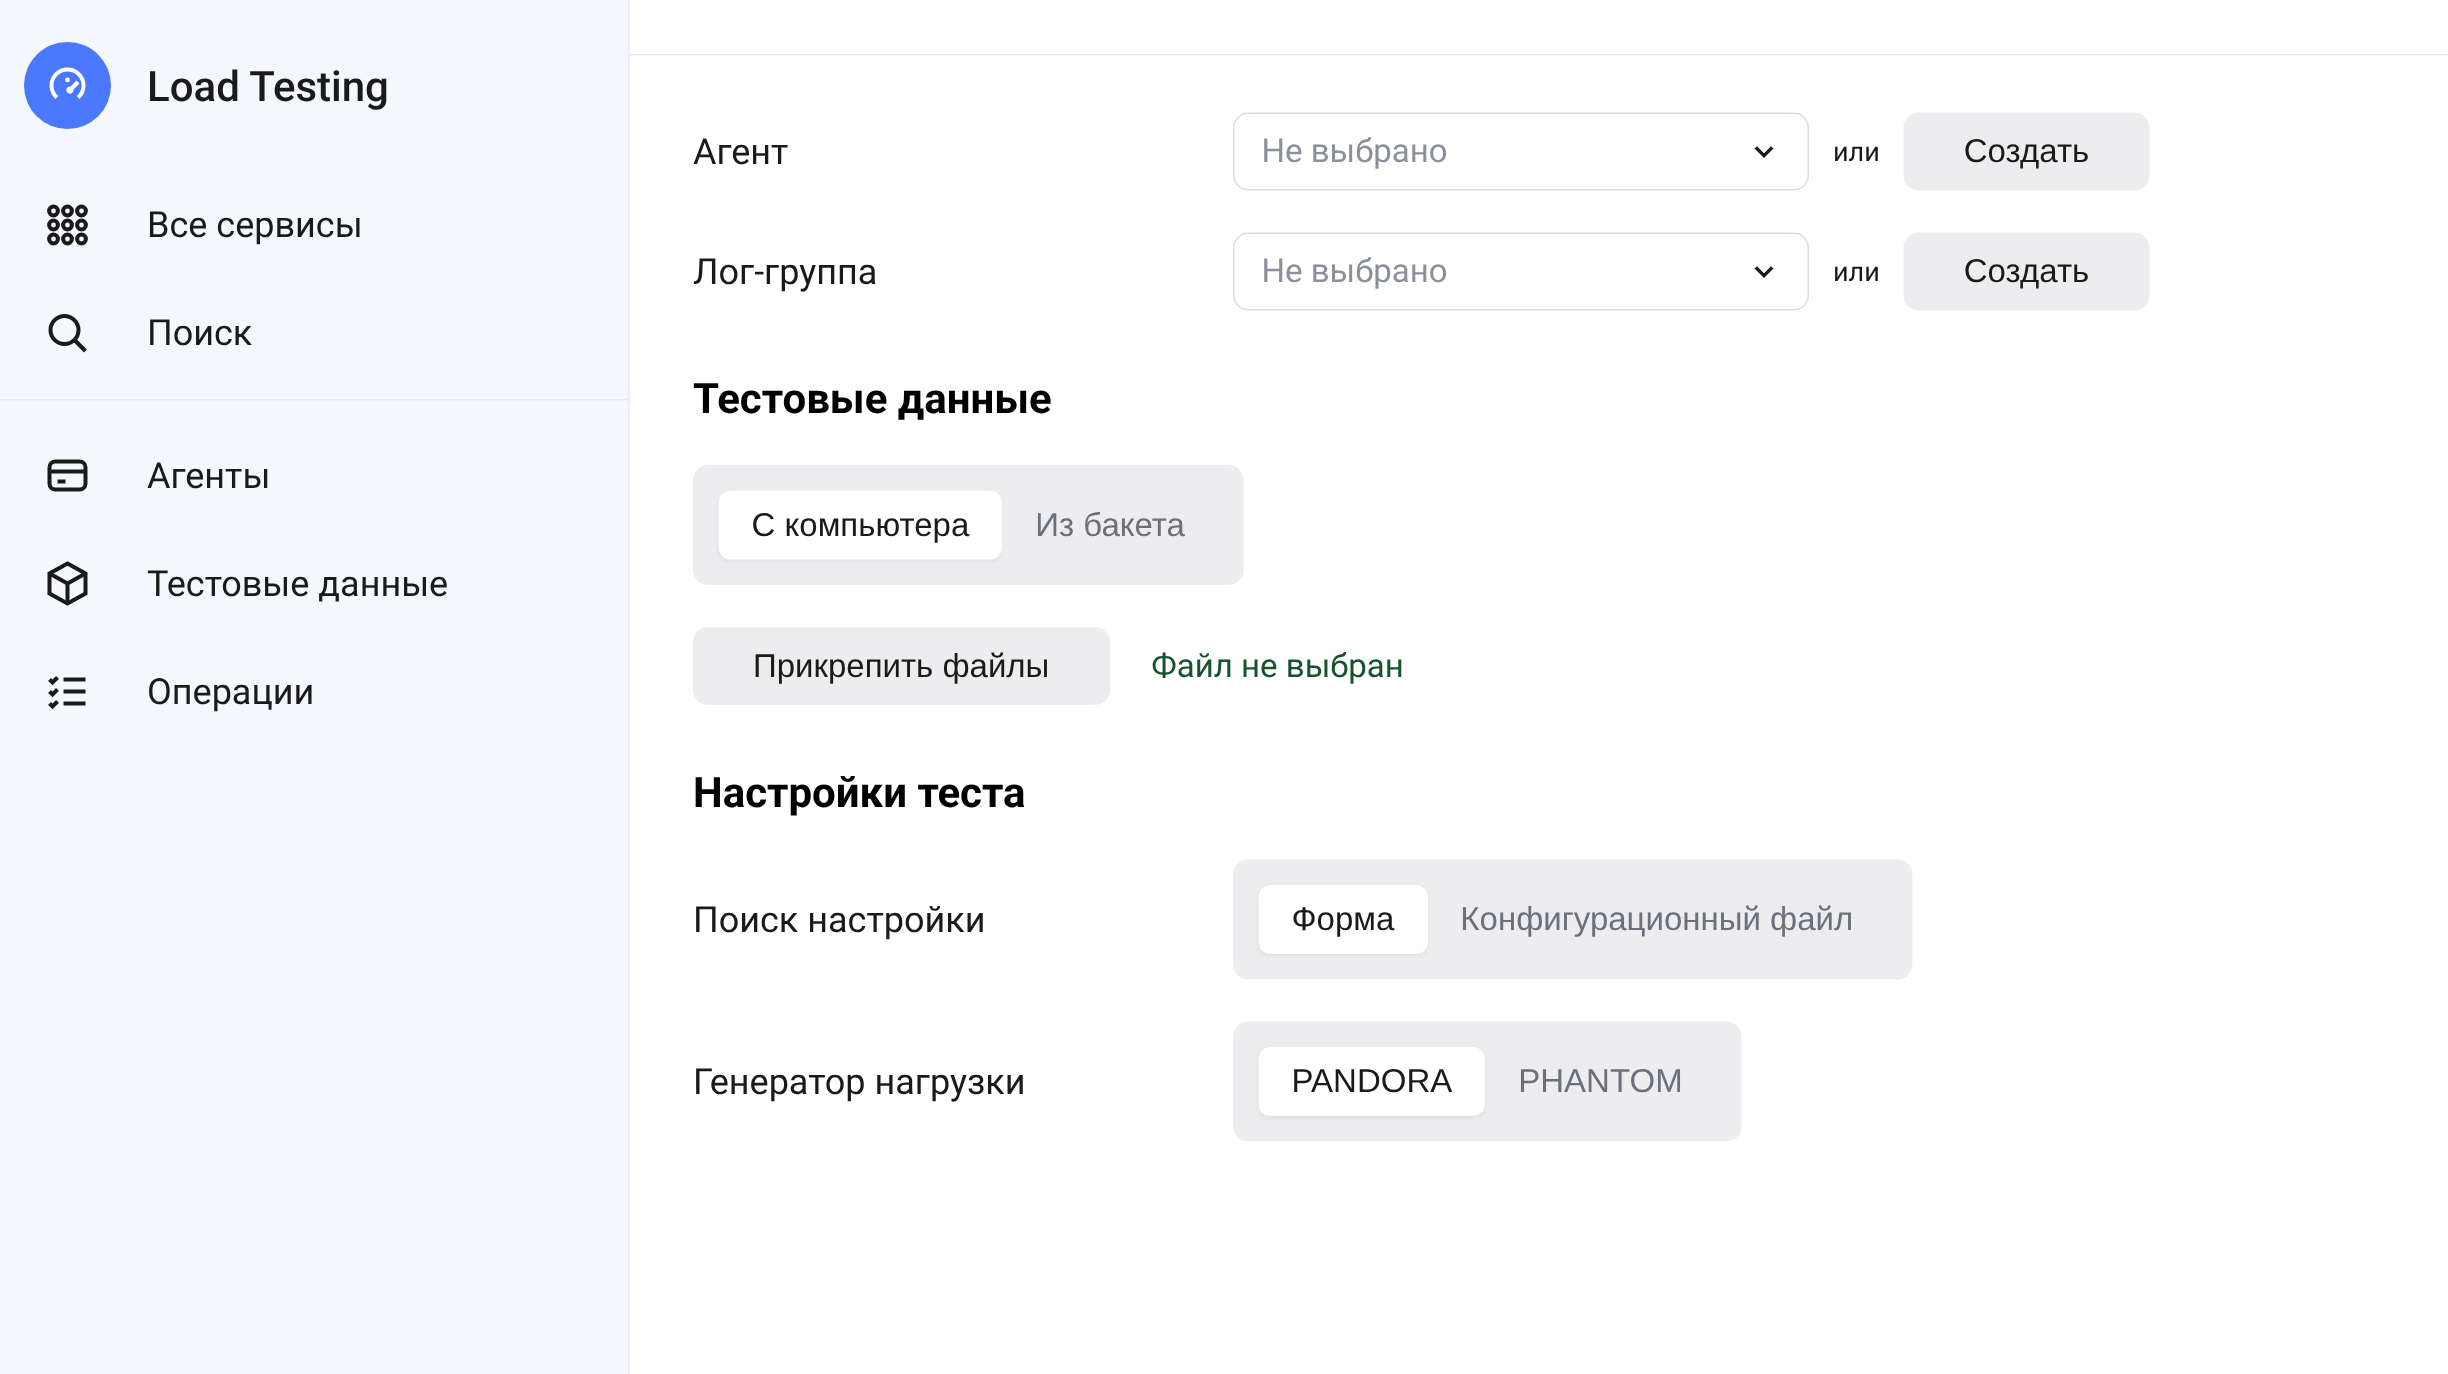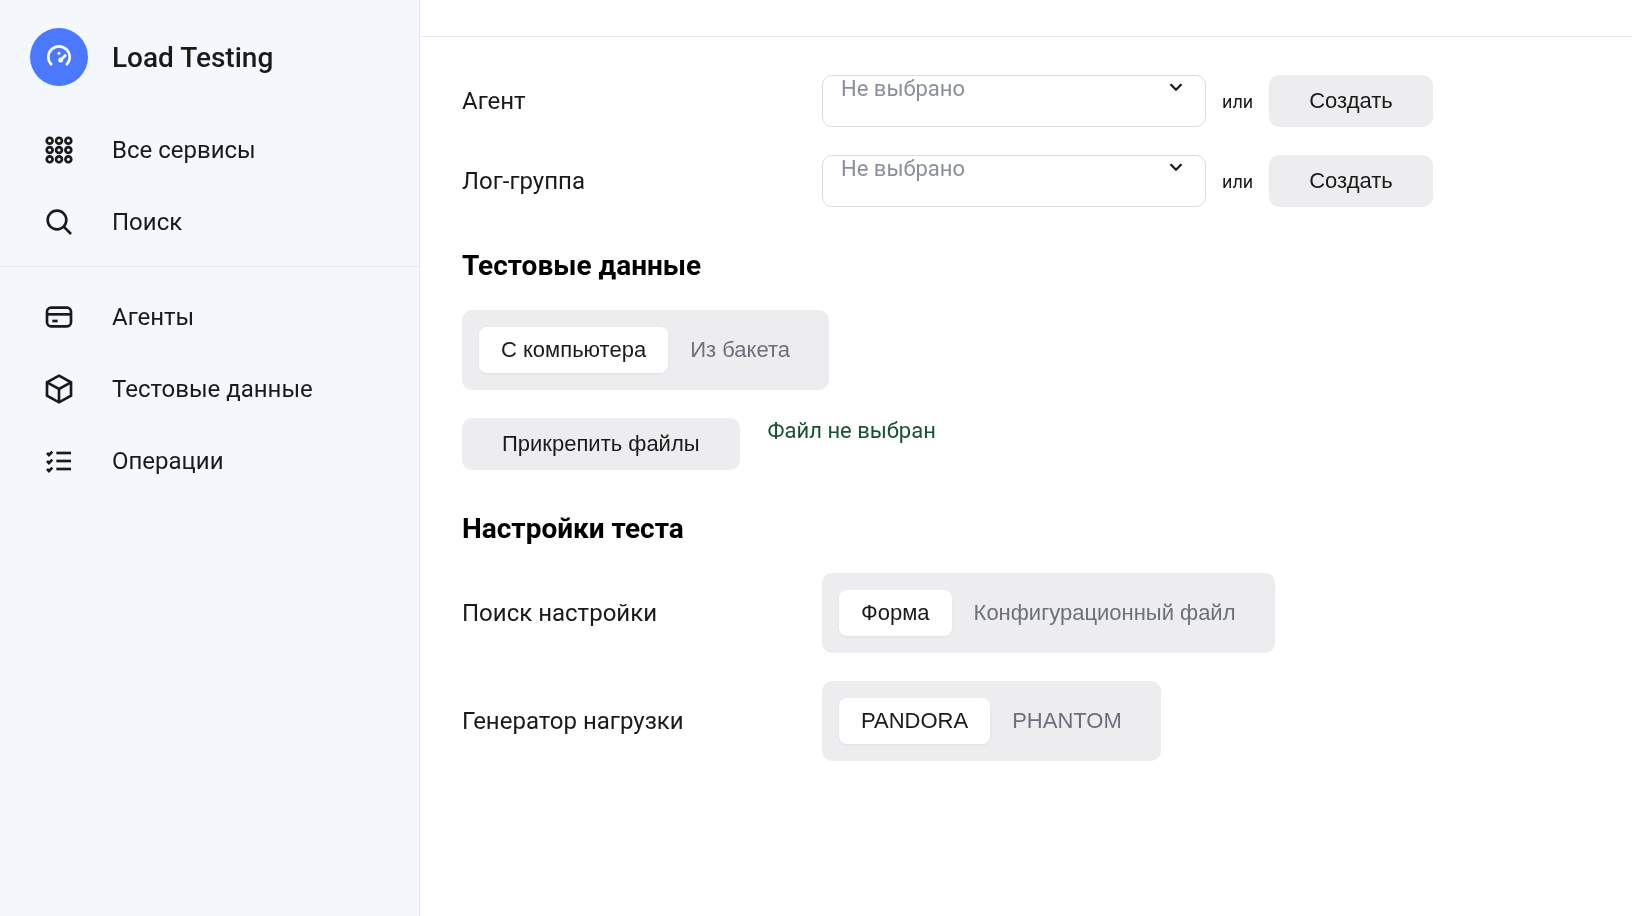--- a/index.html
+++ b/index.html
@@ -24,21 +24,21 @@
       background: #f4f7fc;
       border-right: 1px solid #e7e9ee;
       display: flex;
       flex-direction: column;
     }
     
     .sidebar-row {
       display: flex;
       align-items: center;
       gap: 24px;
-      padding: 16px 30px;
+      padding: 16px 16px;
       cursor: pointer;
       font-size: 24px;
       color: #1a1a1a;
     }
     
     .sidebar-row.brand {
       padding-top: 28px;
       padding-bottom: 28px;
     }
     
@@ -126,21 +126,21 @@
       gap: 16px;
     }
     
     .select {
       width: 384px;
       height: 52px;
       border: 1px solid #d9dce3;
       border-radius: 10px;
       background: #ffffff;
       display: flex;
-      align-items: flex-start;
+      align-items: center;
       justify-content: space-between;
       padding: 0 18px;
       cursor: pointer;
       font-size: 22px;
       color: #8a8f99;
     }
     
     .select svg {
       width: 22px;
       height: 22px;
@@ -191,20 +191,21 @@
     }
     
     .seg-item.active {
       background: #ffffff;
       color: #1a1a1a;
       box-shadow: 0 1px 3px rgba(0,0,0,0.06);
     }
     
     .file-row {
       display: flex;
+      align-items: center;
       gap: 28px;
       margin-top: 28px;
     }
     
     .file-status {
       color: #14532d;
       font-size: 22px;
     }
   </style>
 </head>

